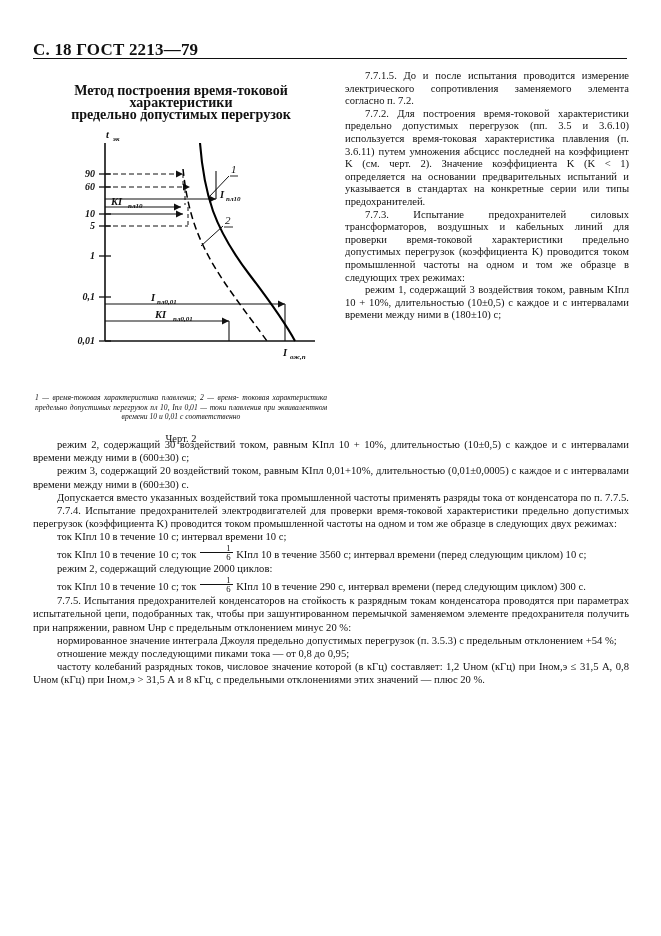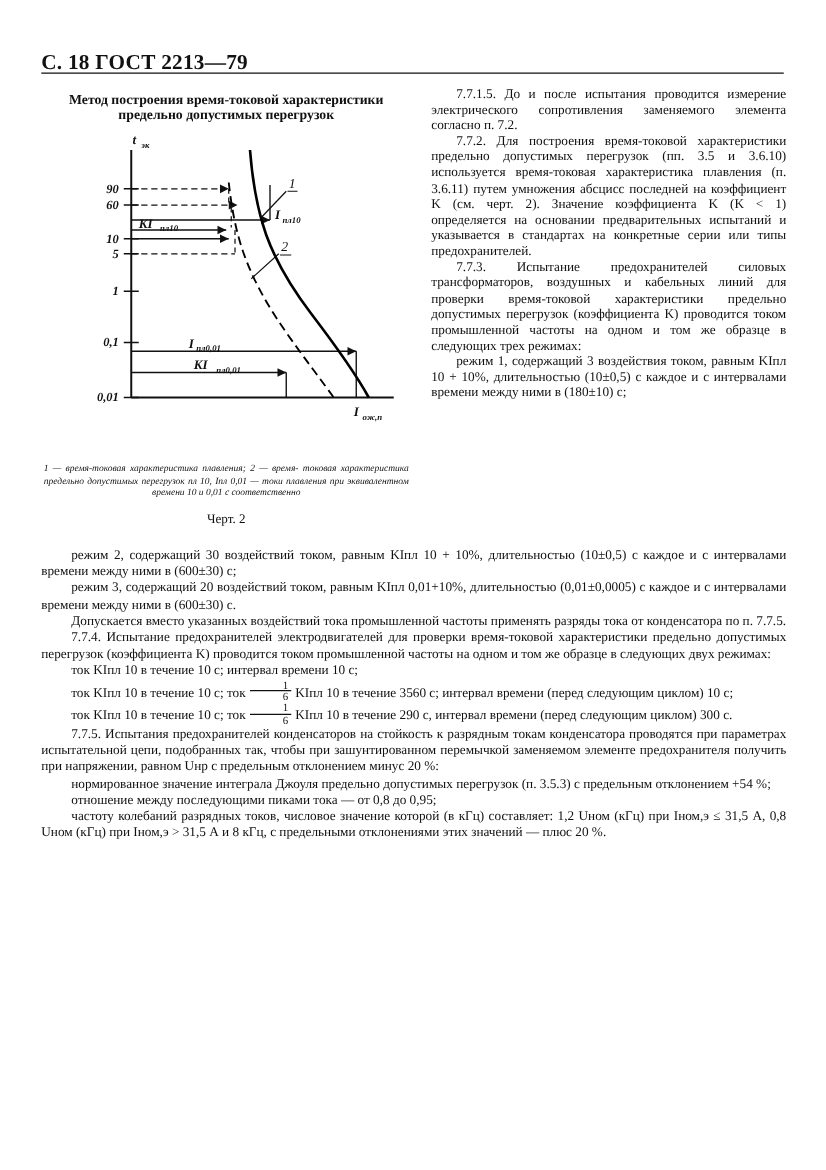--- a/index.html
+++ b/index.html
@@ -41,24 +41,24 @@
   }
   
   .figure-block {
     position: absolute;
     left: 33px;
     top: 70px;
     width: 296px;
   }
   .fig-title {
     text-align: center;
-    font-size: 11px;
+    font-size: 14px;
     font-weight: bold;
     line-height: 12px;
-    margin: 4px 0 8px 0;
+    margin: 15px 0 8px 0;
     padding: 0 14px;
   }
   .chart-wrap {
     position: relative;
     width: 296px;
     height: 262px;
   }
   .chart-svg { display: block; }
   .fig-caption {
     font-size: 7.6px;
@@ -262,20 +262,21 @@
 
   <div class="body-col">
     <p>режим 2, содержащий 30 воздействий током, равным KIпл 10 + 10%, длительностью (10±0,5) с каждое и с интервалами времени между ними в (600±30) с;</p>
     <p>режим 3, содержащий 20 воздействий током, равным KIпл 0,01+10%, длительностью (0,01±0,0005) с каждое и с интервалами времени между ними в (600±30) с.</p>
     <p>Допускается вместо указанных воздействий тока промышленной частоты применять разряды тока от конденсатора по п. 7.7.5.</p>
     <p>7.7.4. Испытание предохранителей электродвигателей для проверки время-токовой характеристики предельно допустимых перегрузок (коэффициента K) проводится током промышленной частоты на одном и том же образце в следующих двух режимах:</p>
     <p>ток KIпл 10 в течение 10 с; интервал времени 10 с;</p>
     <p>
       <span>ток KIпл 10 в течение 10 с; ток </span><span class="frac"><span class="num">1</span><span class="den">6</span></span><span> KIпл 10 в течение 3560 с; интервал времени (перед следующим циклом) 10 с;</span>
     </p>
+    <p>режим 2, содержащий следующие 2000 циклов:</p>
     <p>
       <span>ток KIпл 10 в течение 10 с; ток </span><span class="frac"><span class="num">1</span><span class="den">6</span></span><span> KIпл 10 в течение 290 с, интервал времени (перед следующим циклом) 300 с.</span>
     </p>
     <p>7.7.5. Испытания предохранителей конденсаторов на стойкость к разрядным токам конденсатора проводятся при параметрах испытательной цепи, подобранных так, чтобы при зашунтированном перемычкой заменяемом элементе предохранителя получить при напряжении, равном Uнр с предельным отклонением минус 20 %:</p>
     <p>нормированное значение интеграла Джоуля предельно допустимых перегрузок (п. 3.5.3) с предельным отклонением +54 %;</p>
     <p>отношение между последующими пиками тока — от 0,8 до 0,95;</p>
     <p>частоту колебаний разрядных токов, числовое значение которой (в кГц) составляет: 1,2 Uном (кГц) при Iном,э ≤ 31,5 А, 0,8 Uном (кГц) при Iном,э &gt; 31,5 А и 8 кГц, с предельными отклонениями этих значений — плюс 20 %.</p>
   </div>
 
 </div>

